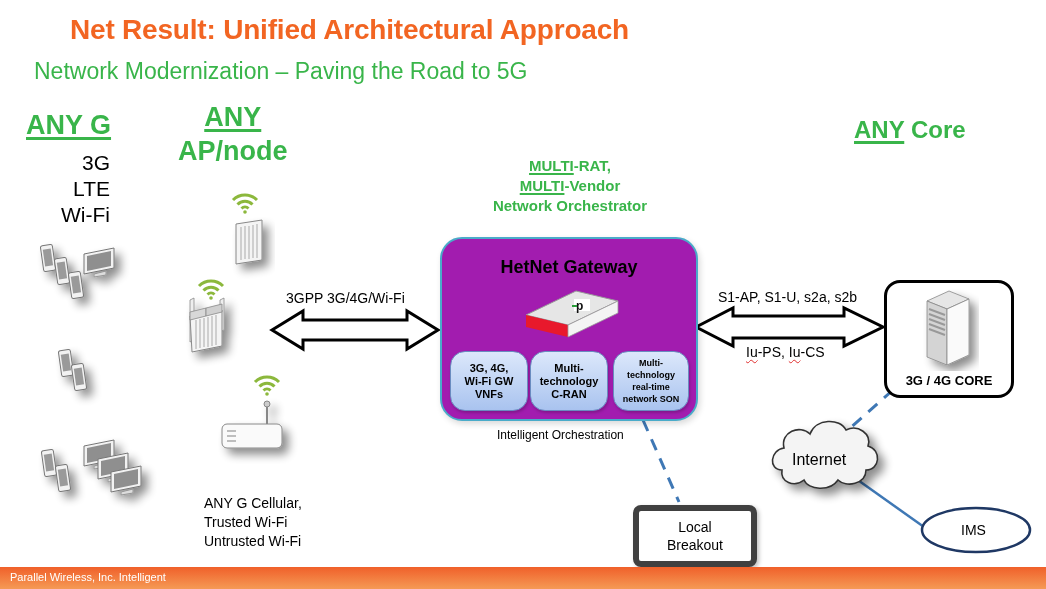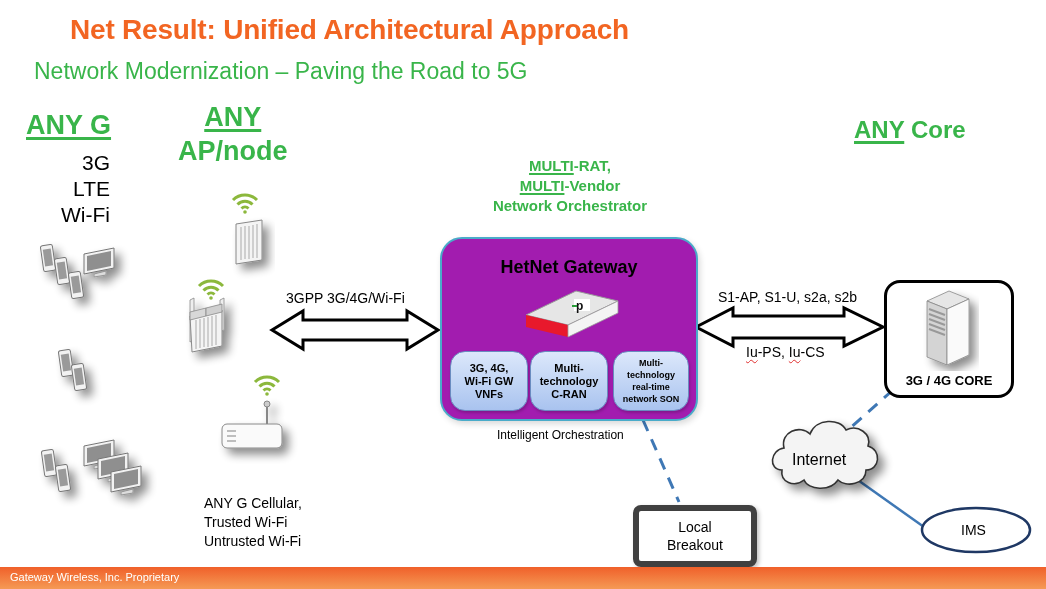--- a/index.html
+++ b/index.html
@@ -233,14 +233,14 @@
 <div class="abs" style="left:961px;top:522px;font-size:14px;color:#000;">IMS</div>
 
 <div class="abs lb-box">
   <div>
     <div>Local</div>
     <div>Breakout</div>
   </div>
 </div>
 
 <div class="abs footer">
-  <div class="abs footer-text">Gateway Wireless, Inc. Proprietary</div>
+  <div class="abs footer-text">Parallel Wireless, Inc. Intelligent</div>
 </div>
 
 </body></html>

